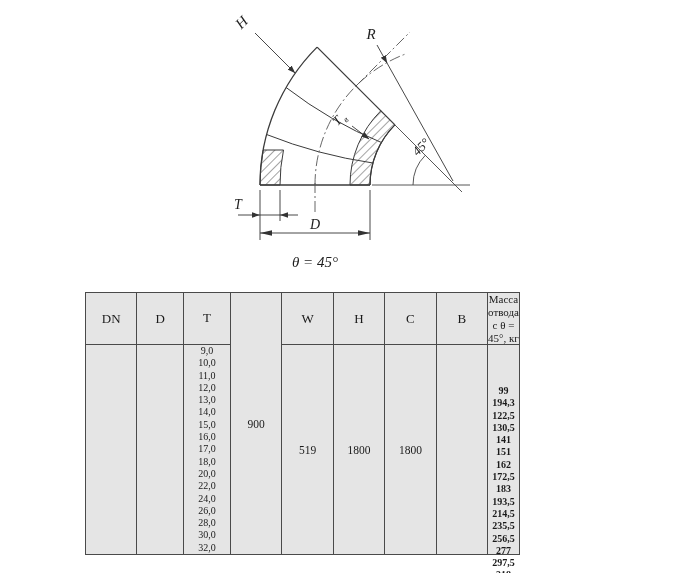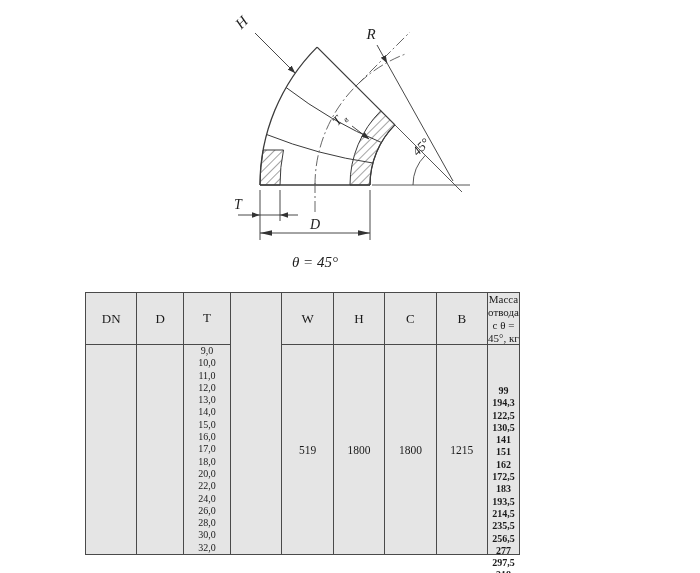--- a/index.html
+++ b/index.html
@@ -171,40 +171,40 @@
           <div>22,0</div>
           <div>24,0</div>
           <div>26,0</div>
           <div>28,0</div>
           <div>30,0</div>
           <div>32,0</div>
         </div>
     </div>
 
     <div class="col c-fr">
+      <div class="td">900</div>
     </div>
 
     <div class="col c-w">
       <div class="th">W</div>
       <div class="td">519</div>
     </div>
 
     <div class="col c-h">
       <div class="th">H</div>
       <div class="td">1800</div>
     </div>
 
     <div class="col c-c">
       <div class="th">C</div>
       <div class="td">1800</div>
     </div>
 
     <div class="col c-b">
       <div class="th">B</div>
-      <div class="td">1215</div>
     </div>
 
     <div class="col c-mass">
       <div class="th">
         <span class="sub">Масса отвода</span>
         <span class="sub">с θ = 45°, кг</span>
       </div>
       <div class="td cell-lines">
           <div>99</div>
           <div>194,3</div>

